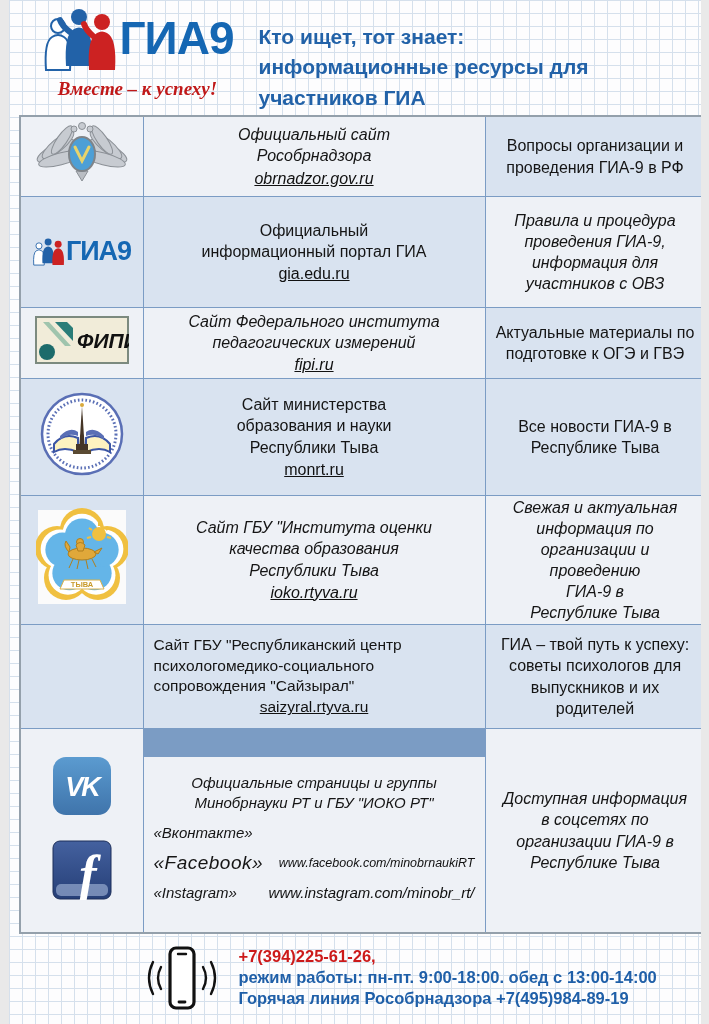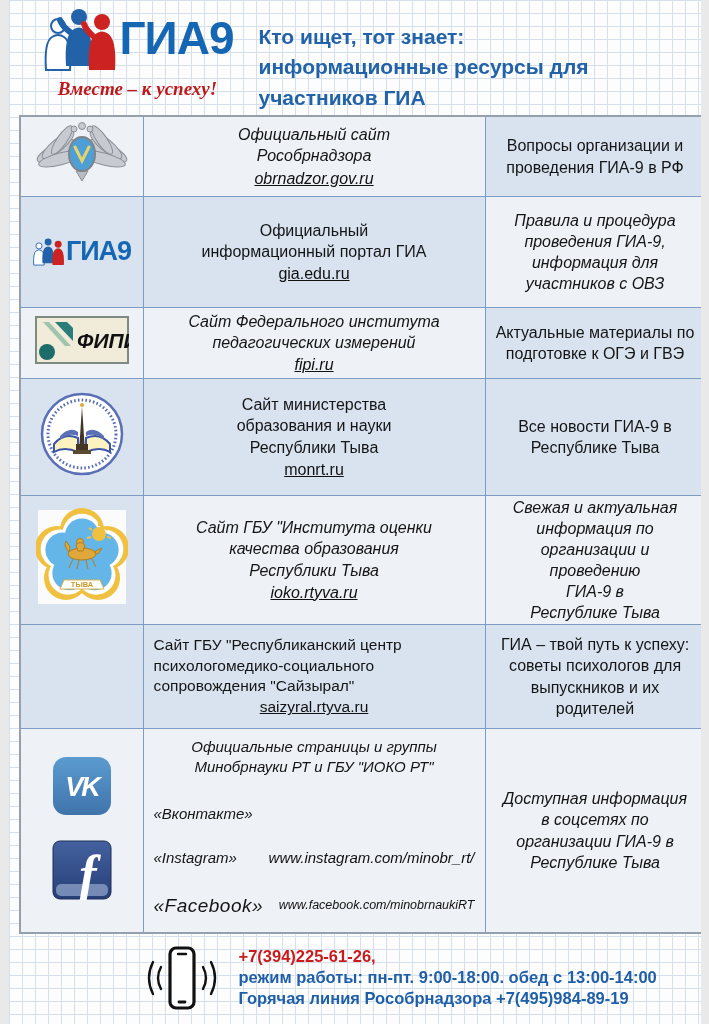--- a/index.html
+++ b/index.html
@@ -30,21 +30,21 @@
   }
   .cell { display:flex; flex-direction:column; align-items:center; justify-content:center;
           padding:6px 10px; font-size:16px; color:#151515; line-height:1.32; }
   .bg-b { background:#d9e3f0; }
   .bg-l { background:#eef1f6;font-style:italic; }
   .res-text { text-align:center; white-space:pre-line; }
   .res-link { color:#111; text-decoration:underline; text-align:center; display:block; margin-top:1px; }
   .desc { text-align:center; white-space:pre-line; }
   .align-left .res-text { text-align:left; }
   
-  .social-cell { justify-content:space-between; padding-top:8px; font-size:15px; }
+  .social-cell { justify-content:flex-start; padding-top:16px; font-size:15px;margin-top:28px; }
   .social-head { text-align:center; white-space:pre-line; margin-bottom:10px; }
   .net-line { display:flex; width:100%; align-items:flex-start; margin-bottom:8px; }
   .net-label { white-space:nowrap; }
   .net-links { flex:1; text-align:right; white-space:pre-line; }
   .fb-label { font-size:19px; letter-spacing:.5px; }
   .fb-url { font-size:12.5px; align-self:center; }
   .ig-url { font-size:15px; }
   .logo-stack { gap:18px; }
   
   .footer { position:absolute; top:944px; left:0; width:100%; display:flex; padding-left:130px; }
@@ -313,26 +313,26 @@
         </svg>
       </span>
     </div>
     <div class="cell bg-l social-cell" style="align-items:stretch;">
       <div class="social-head">Официальные страницы и группы
 Минобрнауки РТ и ГБУ "ИОКО РТ"</div>
       <div class="net-line">
         <span class="net-label">«Вконтакте»</span>
       </div>
       <div class="net-line">
+        <span class="net-label fb-label">«Facebook»</span>
+        <a class="net-links fb-url" style="color:#111;text-decoration:none;">www.facebook.com/minobrnaukiRT</a>
+      </div>
+      <div class="net-line">
         <span class="net-label">«Instagram»</span>
         <a class="net-links ig-url" style="color:#111;text-decoration:none;">www.instagram.com/minobr_rt/</a>
-      </div>
-      <div class="net-line">
-        <span class="net-label fb-label">«Facebook»</span>
-        <a class="net-links fb-url" style="color:#111;text-decoration:none;">www.facebook.com/minobrnaukiRT</a>
       </div>
     </div>
     <div class="cell bg-l">
       <div class="desc">Доступная информация
 в соцсетях по
 организации ГИА-9 в
 Республике Тыва</div>
     </div>
   </div>
 

